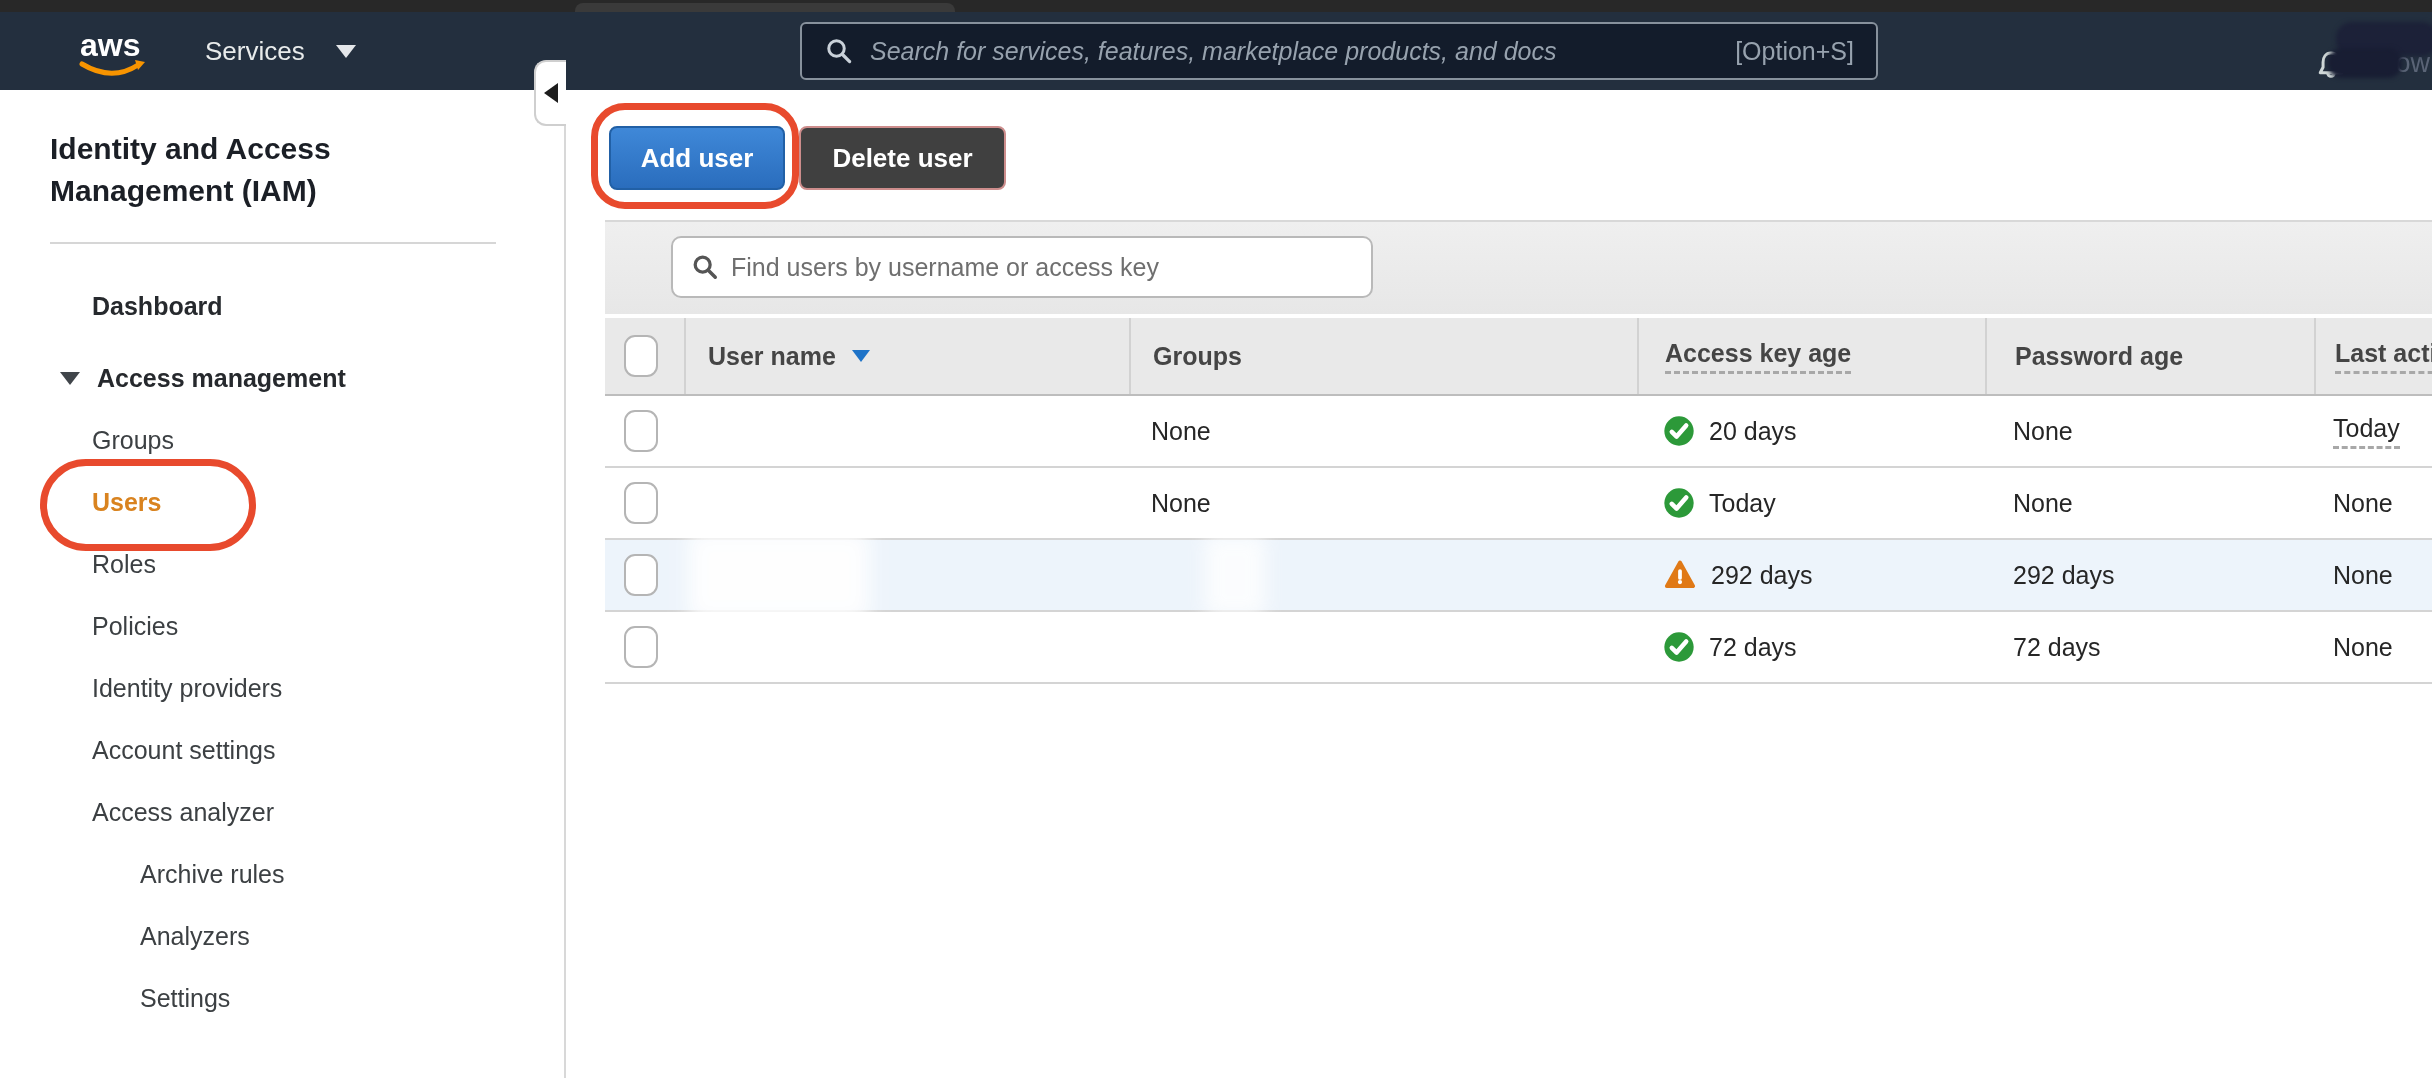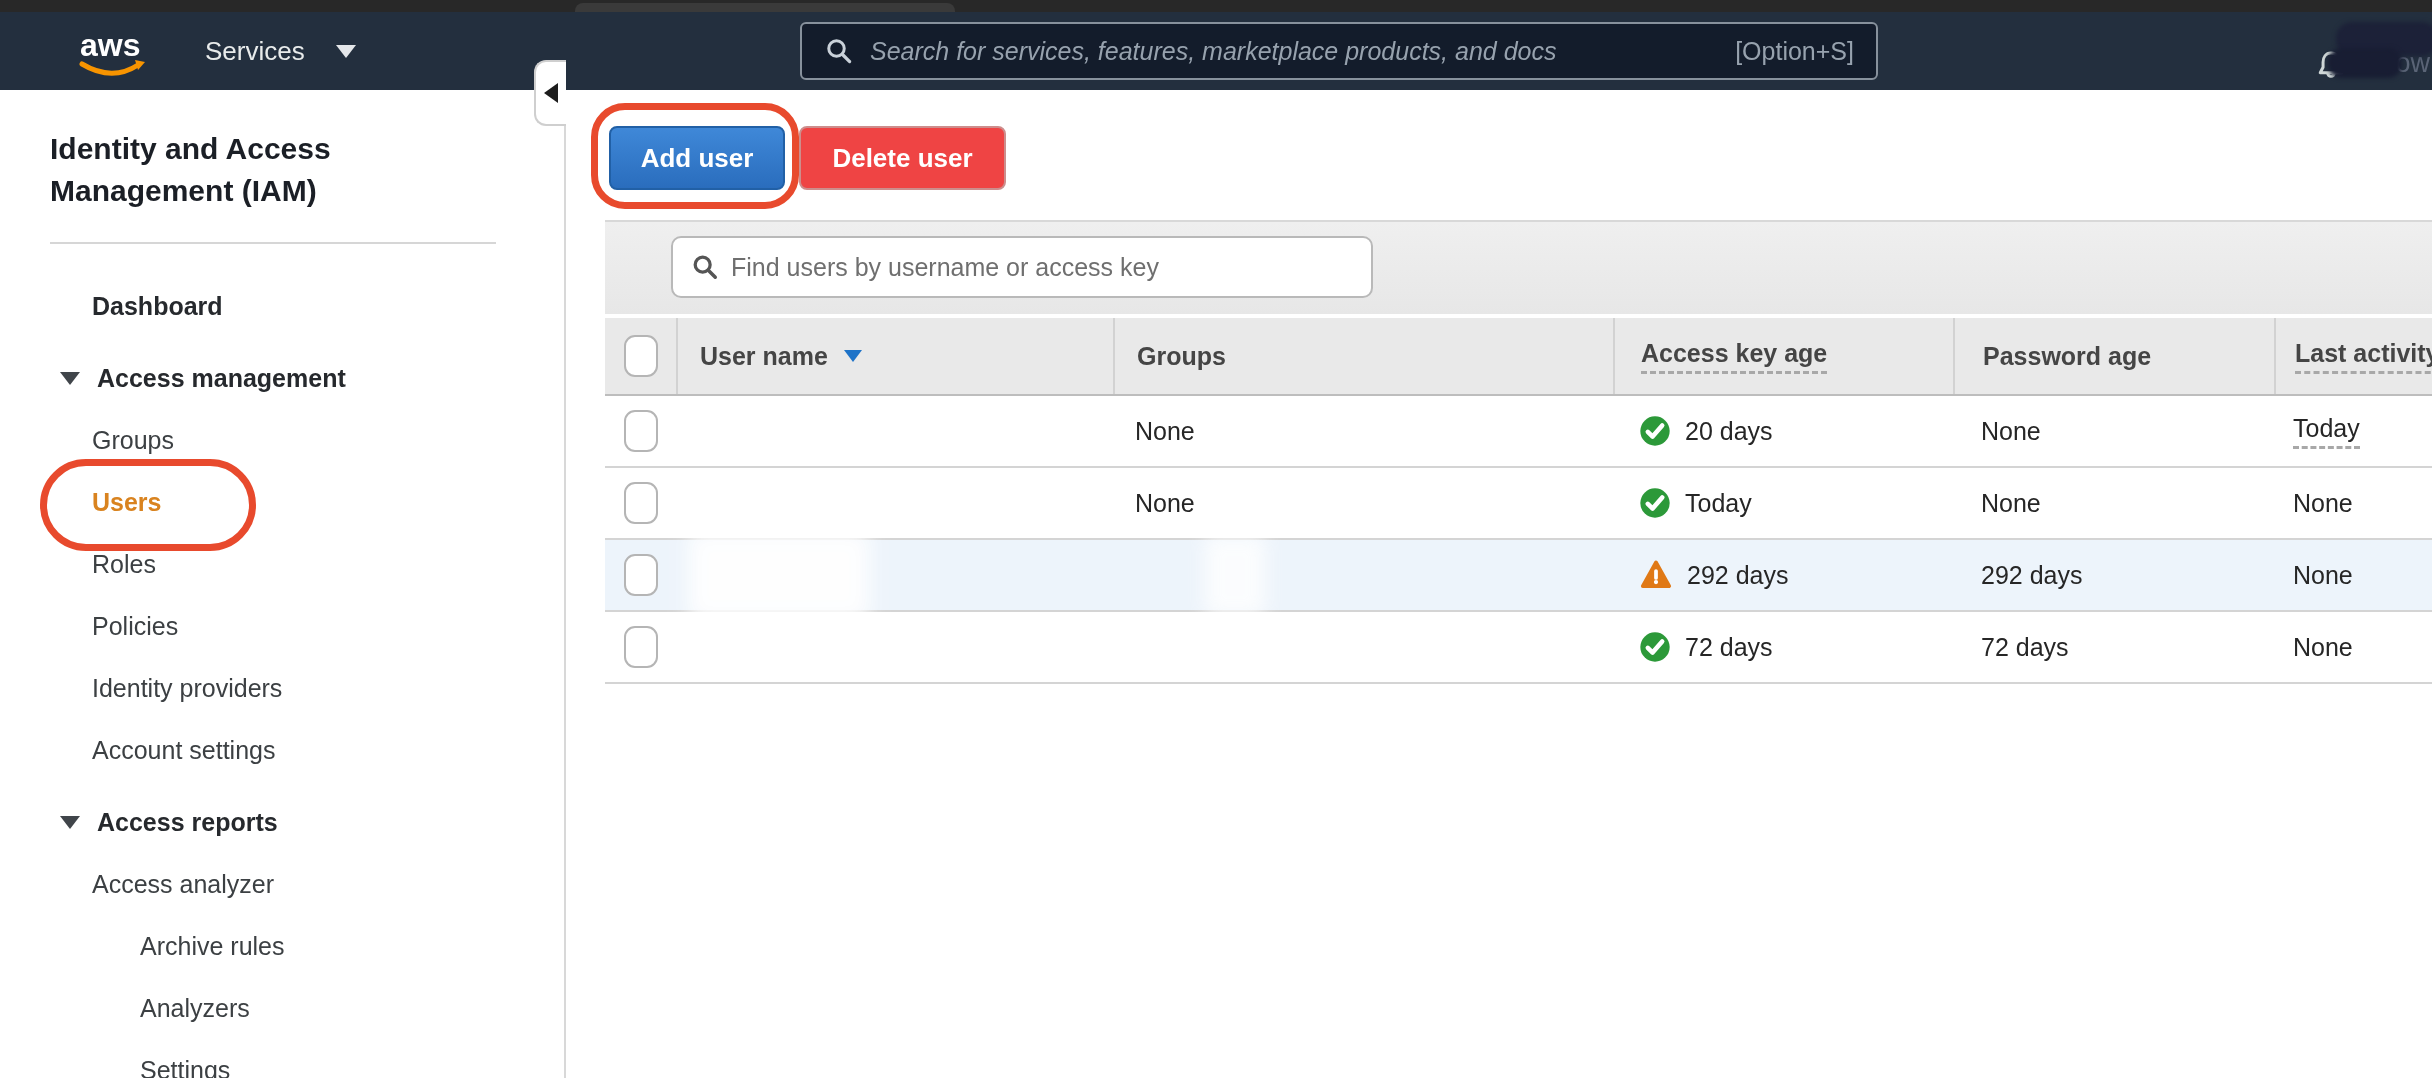--- a/index.html
+++ b/index.html
@@ -54,33 +54,33 @@
     border:2px solid #cfcfcf; border-right:none; border-radius:12px 0 0 12px;
     display:flex; align-items:center; justify-content:center; cursor:pointer; }
   .tri-left { width:0; height:0; border-top:10px solid transparent; border-bottom:10px solid transparent;
     border-right:14px solid #1d1d1d; }
 
   
   .main { position:absolute; left:566px; top:90px; width:1866px; height:988px; background:#fff; }
   .btn { position:absolute; top:36px; height:64px; border-radius:8px; color:#fff; font-weight:bold;
     font-size:26px; font-family:"Liberation Sans", sans-serif; cursor:pointer; }
   .btn-add { left:43px; width:176px; background:linear-gradient(#3f88d8,#2a6dbd); border:2px solid #2160a6; }
-  .btn-delete { left:233px; width:207px; background:#ef4444; border:2px solid #cd8d8c; }
+  .btn-delete { left:233px; width:207px; background:#404040; border:2px solid #cd8d8c; }
   .add-ring { position:absolute; left:25px; top:13px; width:208px; height:106px;
     border:7px solid #e84a2d; border-radius:34px; pointer-events:none; }
 
   .table { position:absolute; left:39px; top:130px; width:1827px; }
   .band { height:94px; background:linear-gradient(#efefef,#e7e7e7); border-top:2px solid #d8d8d8;
     margin-bottom:4px; position:relative; }
   .find { position:absolute; left:18px; top:14px; width:702px; height:62px; background:#fff;
     border:2px solid #b9b9b9; border-radius:10px; display:flex; align-items:center; padding:0 18px;margin-left:48px; }
   .find input { flex:1; border:none; outline:none; font-size:25px; color:#333; margin-left:12px; }
   .find input::placeholder { color:#6f6f6f; }
 
-  .grid-cols { display:grid; grid-template-columns:71px 437px 500px 340px 321px 1fr; }
+  .grid-cols { display:grid; grid-template-columns:71px 437px 500px 340px 321px 1fr;gap:8px; }
   .thead { height:78px; background:#e9e9e9; border-bottom:2px solid #bdbdbd; }
   .th { display:flex; align-items:center; font-weight:bold; font-size:25px; color:#454545;
     border-left:2px solid #d2d2d2; overflow:hidden; white-space:nowrap; cursor:pointer; }
   .th.c0 { border-left:none; justify-content:center; cursor:default; }
   .trow { height:72px; border-bottom:2px solid #d4d4d4; background:#fff; position:relative; }
   .trow.hl { background:#edf4fb; }
   .td { display:flex; align-items:center; font-size:25px; color:#262626; overflow:hidden; white-space:nowrap; }
   .c0 { justify-content:center; }
   .c1 { padding-left:22px; } .c2 { padding-left:22px; } .c3 { padding-left:26px; gap:14px; }
   .c4 { padding-left:28px; } .c5 { padding-left:19px; }
@@ -156,24 +156,20 @@
       </div>
       <div class="sb-item indent1">
         <span class="sb-label">Policies</span>
       </div>
       <div class="sb-item indent1">
         <span class="sb-label">Identity providers</span>
       </div>
       <div class="sb-item indent1">
         <span class="sb-label">Account settings</span>
       </div>
-      <div class="sb-item indent0 bold sect">
-        <span class="sb-caret"></span>
-        <span class="sb-label">Access reports</span>
-      </div>
       <div class="sb-item indent1">
         <span class="sb-label">Access analyzer</span>
       </div>
       <div class="sb-item indent2">
         <span class="sb-label">Archive rules</span>
       </div>
       <div class="sb-item indent2">
         <span class="sb-label">Analyzers</span>
       </div>
       <div class="sb-item indent2">

